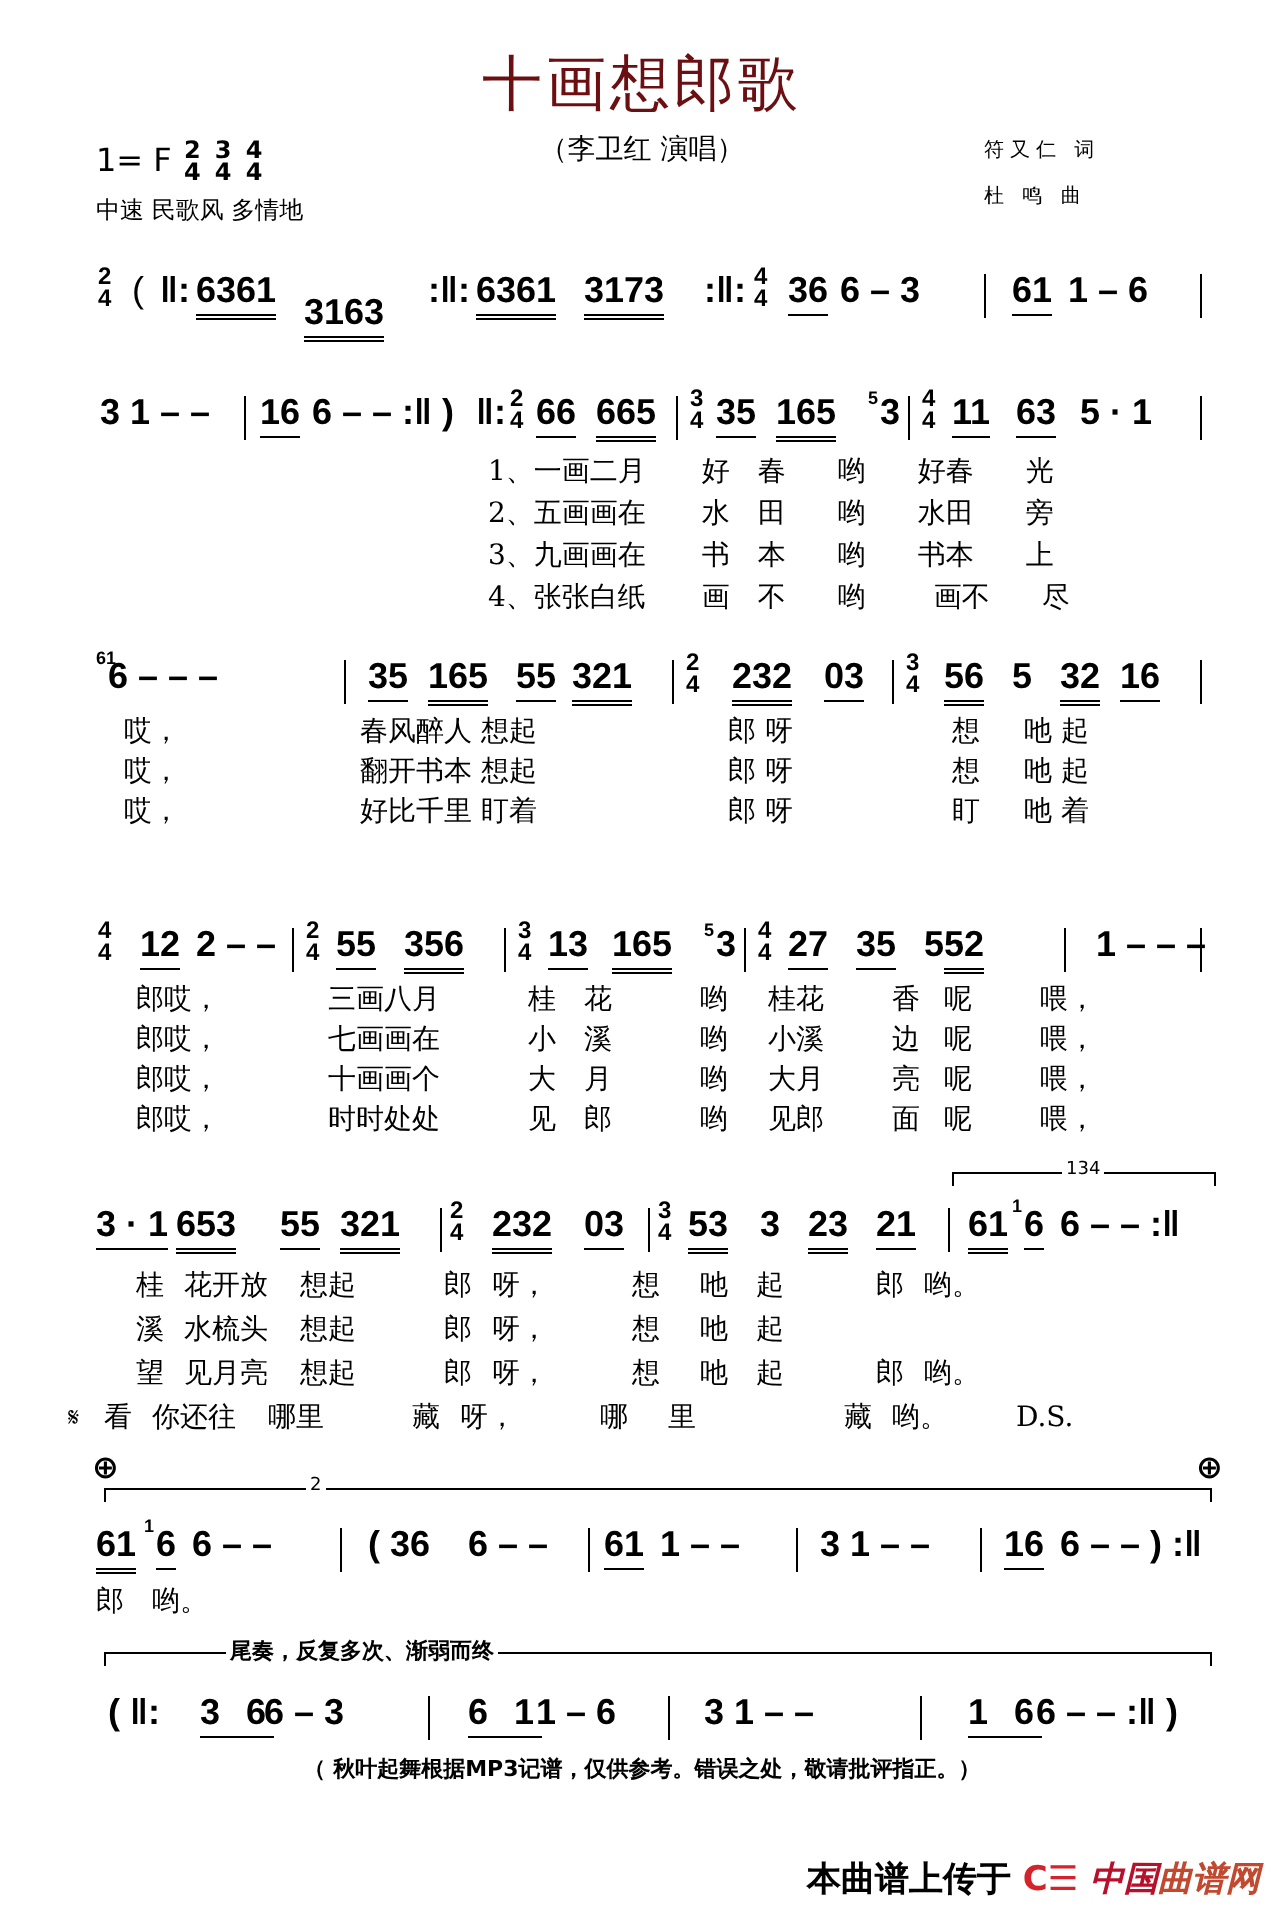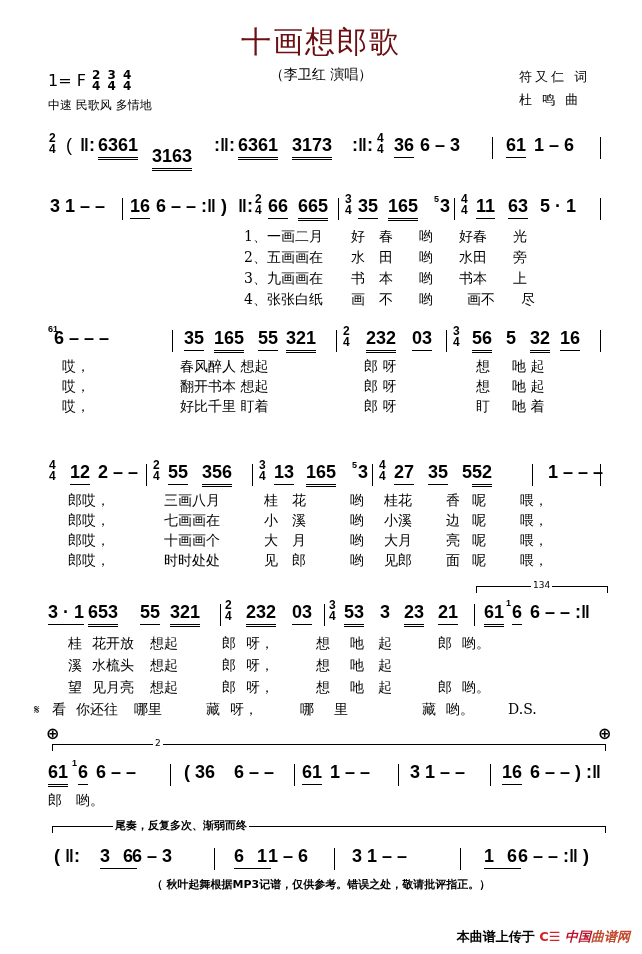--- a/index.html
+++ b/index.html
@@ -2,33 +2,33 @@
 <html><head>
 <meta charset="utf-8">
 <style>
   html,body{margin:0;padding:0;background:#fff;}
   body{width:642px;height:954px;position:relative;overflow:hidden;font-family:"DejaVu Sans","Liberation Sans",sans-serif;color:#000;}
   .abs{position:absolute;white-space:nowrap;}
   .title{left:0;width:642px;top:22px;text-align:center;font-size:30px;color:#6b0f12;letter-spacing:2px;font-family:"DejaVu Sans",sans-serif;}
   .singer{left:0;width:642px;top:66px;text-align:center;font-size:14px;}
   .key{left:48px;top:70px;font-size:16px;}
   .tempo{left:48px;top:97px;font-size:12px;}
-  .credit{left:519px;font-size:13px;font-family:"DejaVu Serif",serif;letter-spacing:3px;text-align:center;}
+  .credit{left:492px;font-size:10px;font-family:"DejaVu Serif",serif;letter-spacing:3px;text-align:center;}
   .frac{display:inline-block;vertical-align:middle;text-align:center;font-size:12px;line-height:11px;font-weight:bold;margin:0 1px;}
   .frac span{display:block;}
   .row{position:absolute;left:48px;right:36px;height:28px;font-weight:bold;font-size:18px;font-family:"Liberation Sans","DejaVu Sans",sans-serif;}
   .m{position:absolute;top:0;white-space:nowrap;}
   .ul{border-bottom:1px solid #000;padding-bottom:1px;}
   .ul2{border-bottom:3px double #000;padding-bottom:1px;}
   .bar{position:absolute;top:2px;width:1px;height:22px;background:#000;}
   .lyr{position:absolute;font-size:14px;font-family:"DejaVu Serif","Liberation Serif",serif;white-space:nowrap;}
   .bracket{position:absolute;border-top:1px solid #000;border-left:1px solid #000;border-right:1px solid #000;height:6px;}
   .blabel{position:absolute;top:-7px;font-size:9px;background:#fff;padding:0 2px;}
   .note{left:0;width:642px;top:877px;text-align:center;font-size:11px;font-weight:bold;}
-  .footer{right:12px;top:928px;font-size:13px;font-weight:bold;}
+  .footer{right:12px;top:928px;font-size:17px;font-weight:bold;}
   .logo-c{color:#d4232b;font-weight:bold;}
   .logo-a{color:#b8102a;font-style:italic;font-weight:bold;}
   .logo-b{color:#c0492f;font-style:italic;font-weight:bold;}
   .coda{position:absolute;font-size:16px;font-weight:bold;}
 </style>
 </head>
 <body>
 
 <div class="abs title">十画想郎歌</div>
 <div class="abs singer">（李卫红 演唱）</div>

